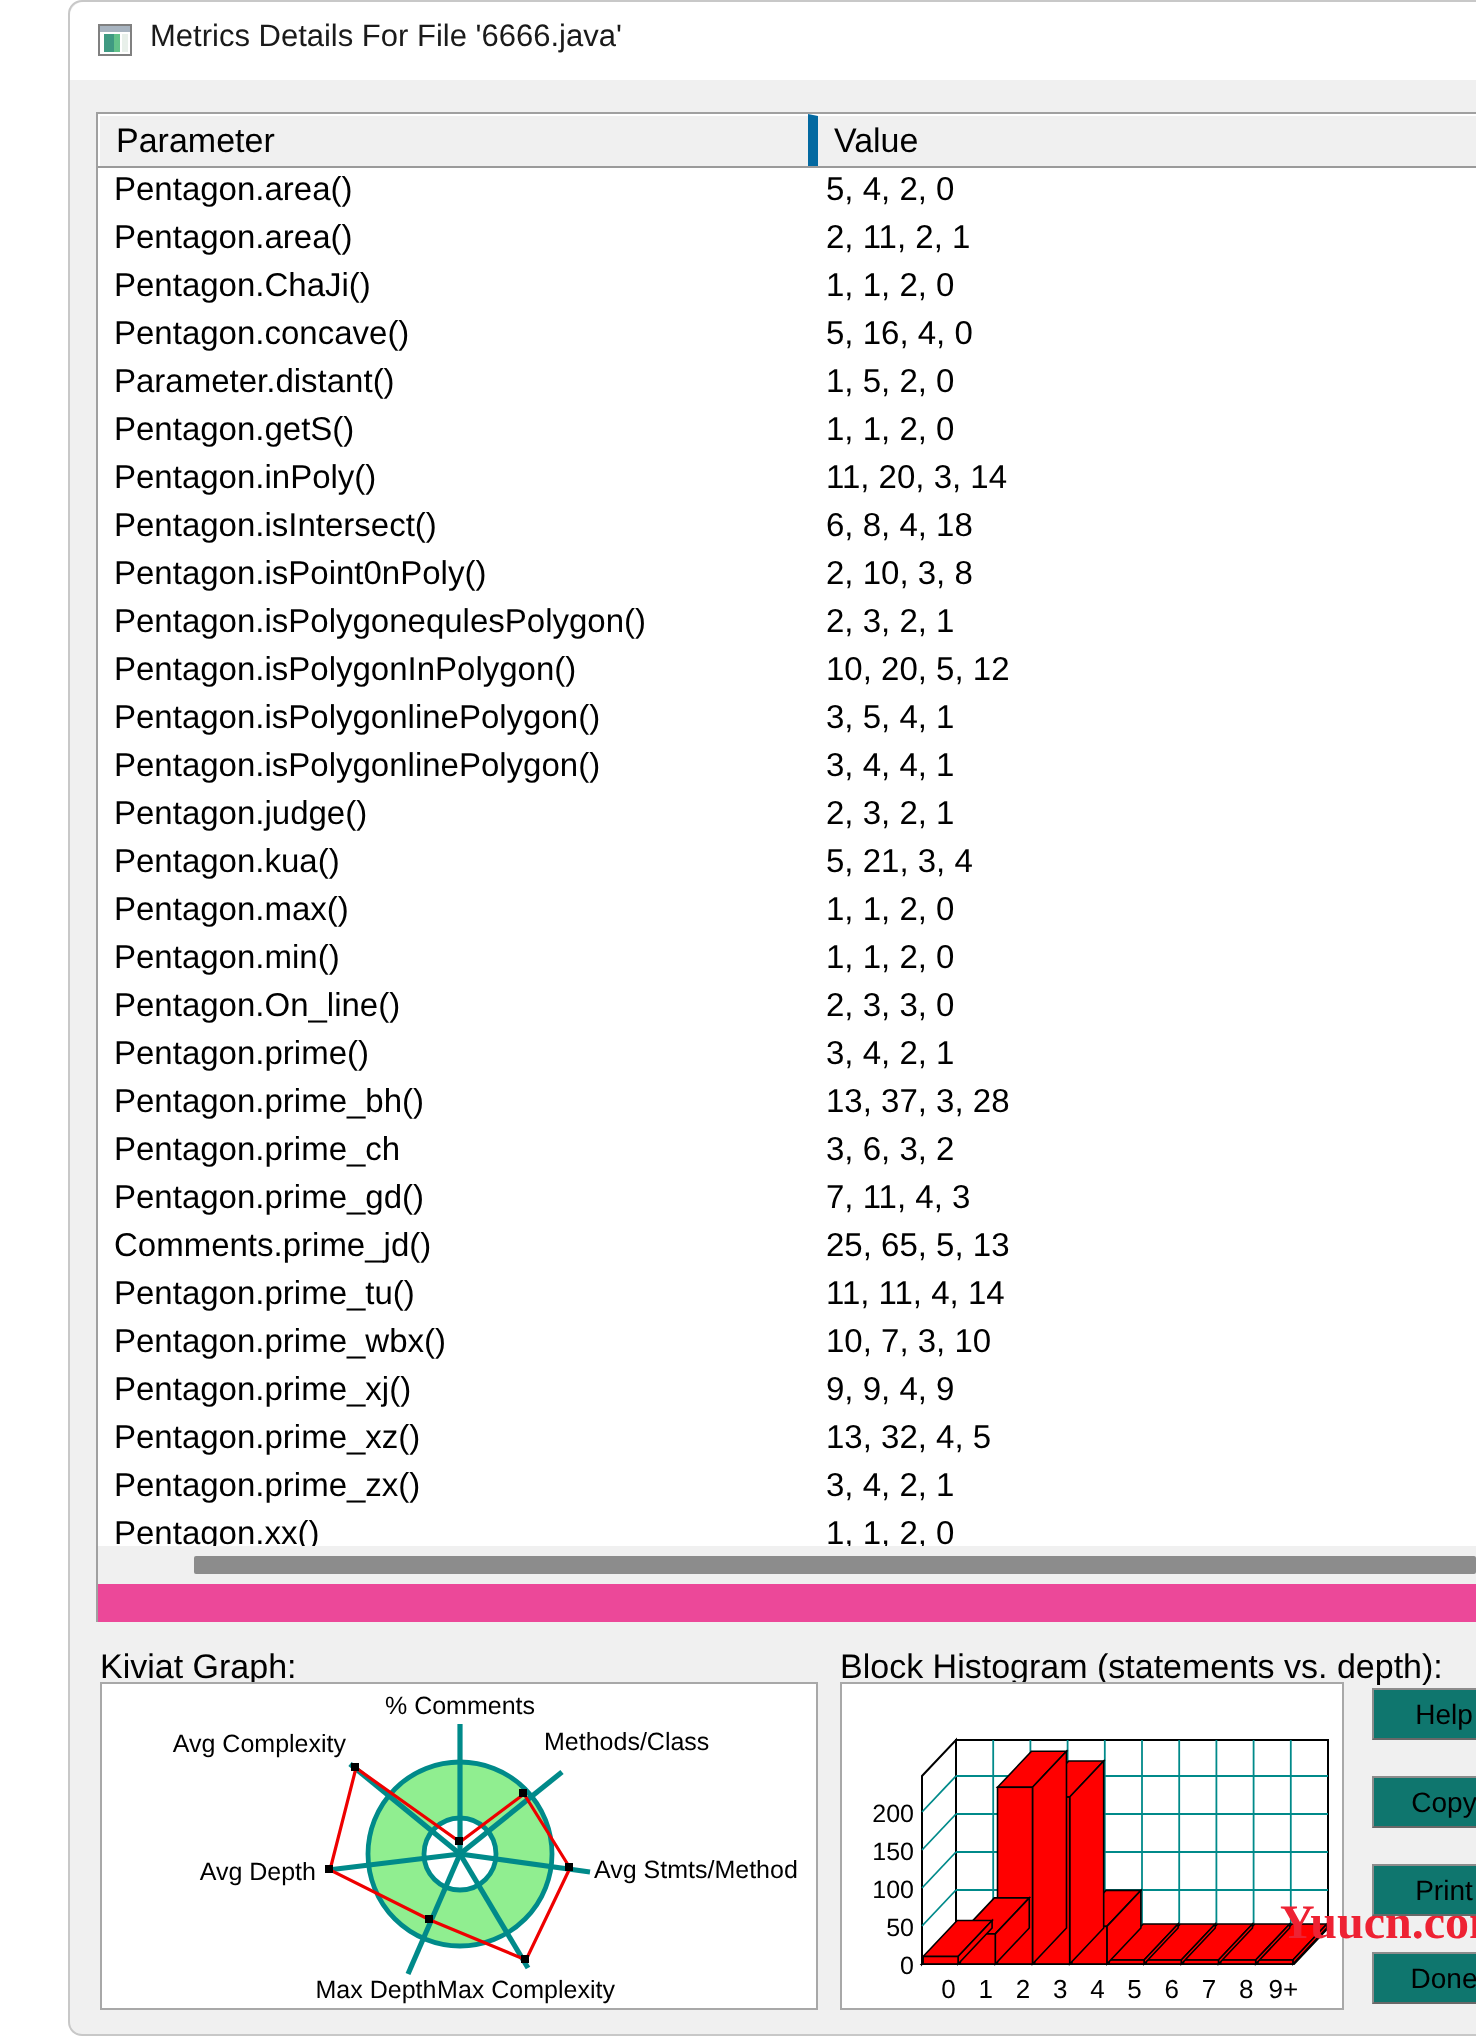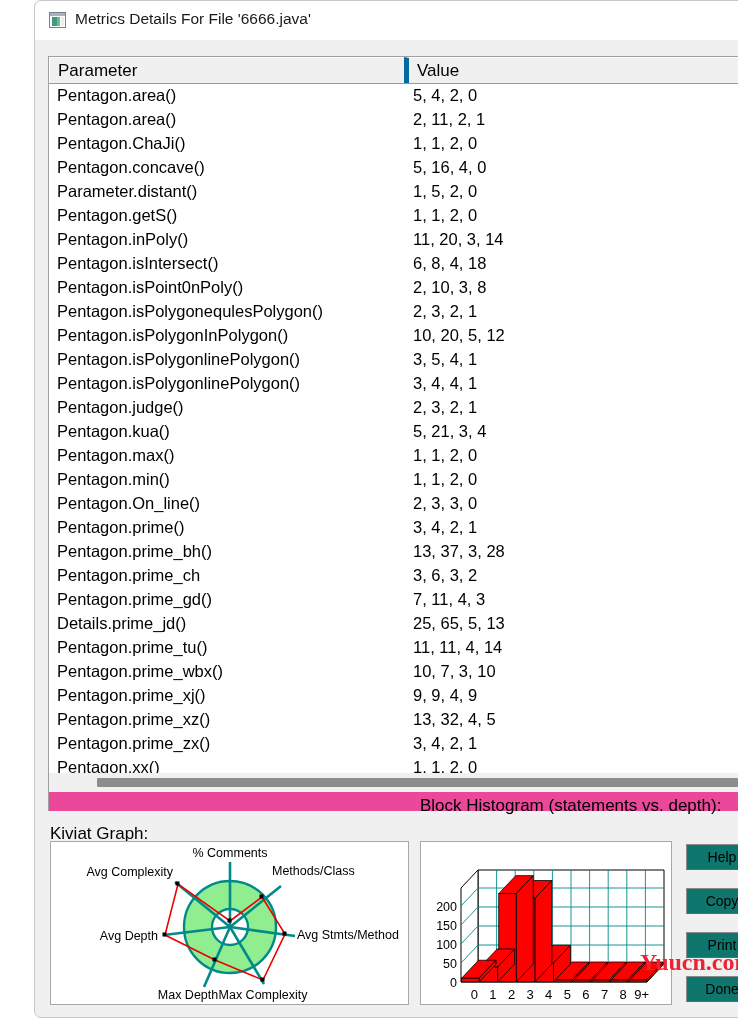--- a/index.html
+++ b/index.html
@@ -198,21 +198,21 @@
   }
 
   
   .panel-label {
     position: absolute;
     font-size: 17px;
     color: #000000;
     white-space: nowrap;
   }
   .kiviat-label { left: 15px; top: 823px; }
-  .hist-label   { left: 385px; top: 795px; }
+  .hist-label   { left: 385px; top: 823px; }
 
   .panel-box {
     position: absolute;
     background: #ffffff;
     border: 1px solid #a8a8a8;
     box-sizing: border-box;
   }
   .kiviat-box { left: 15px; top: 840px; width: 359px; height: 164px; }
   .hist-box   { left: 385px; top: 840px; width: 252px; height: 164px; }
 
@@ -367,21 +367,21 @@
           </div>
           <div class="row">
             <div class="cell-param">Pentagon.prime_ch</div>
             <div class="cell-value">3, 6, 3, 2</div>
           </div>
           <div class="row">
             <div class="cell-param">Pentagon.prime_gd()</div>
             <div class="cell-value">7, 11, 4, 3</div>
           </div>
           <div class="row">
-            <div class="cell-param">Details.prime_jd()</div>
+            <div class="cell-param">Comments.prime_jd()</div>
             <div class="cell-value">25, 65, 5, 13</div>
           </div>
           <div class="row">
             <div class="cell-param">Pentagon.prime_tu()</div>
             <div class="cell-value">11, 11, 4, 14</div>
           </div>
           <div class="row">
             <div class="cell-param">Pentagon.prime_wbx()</div>
             <div class="cell-value">10, 7, 3, 10</div>
           </div>

